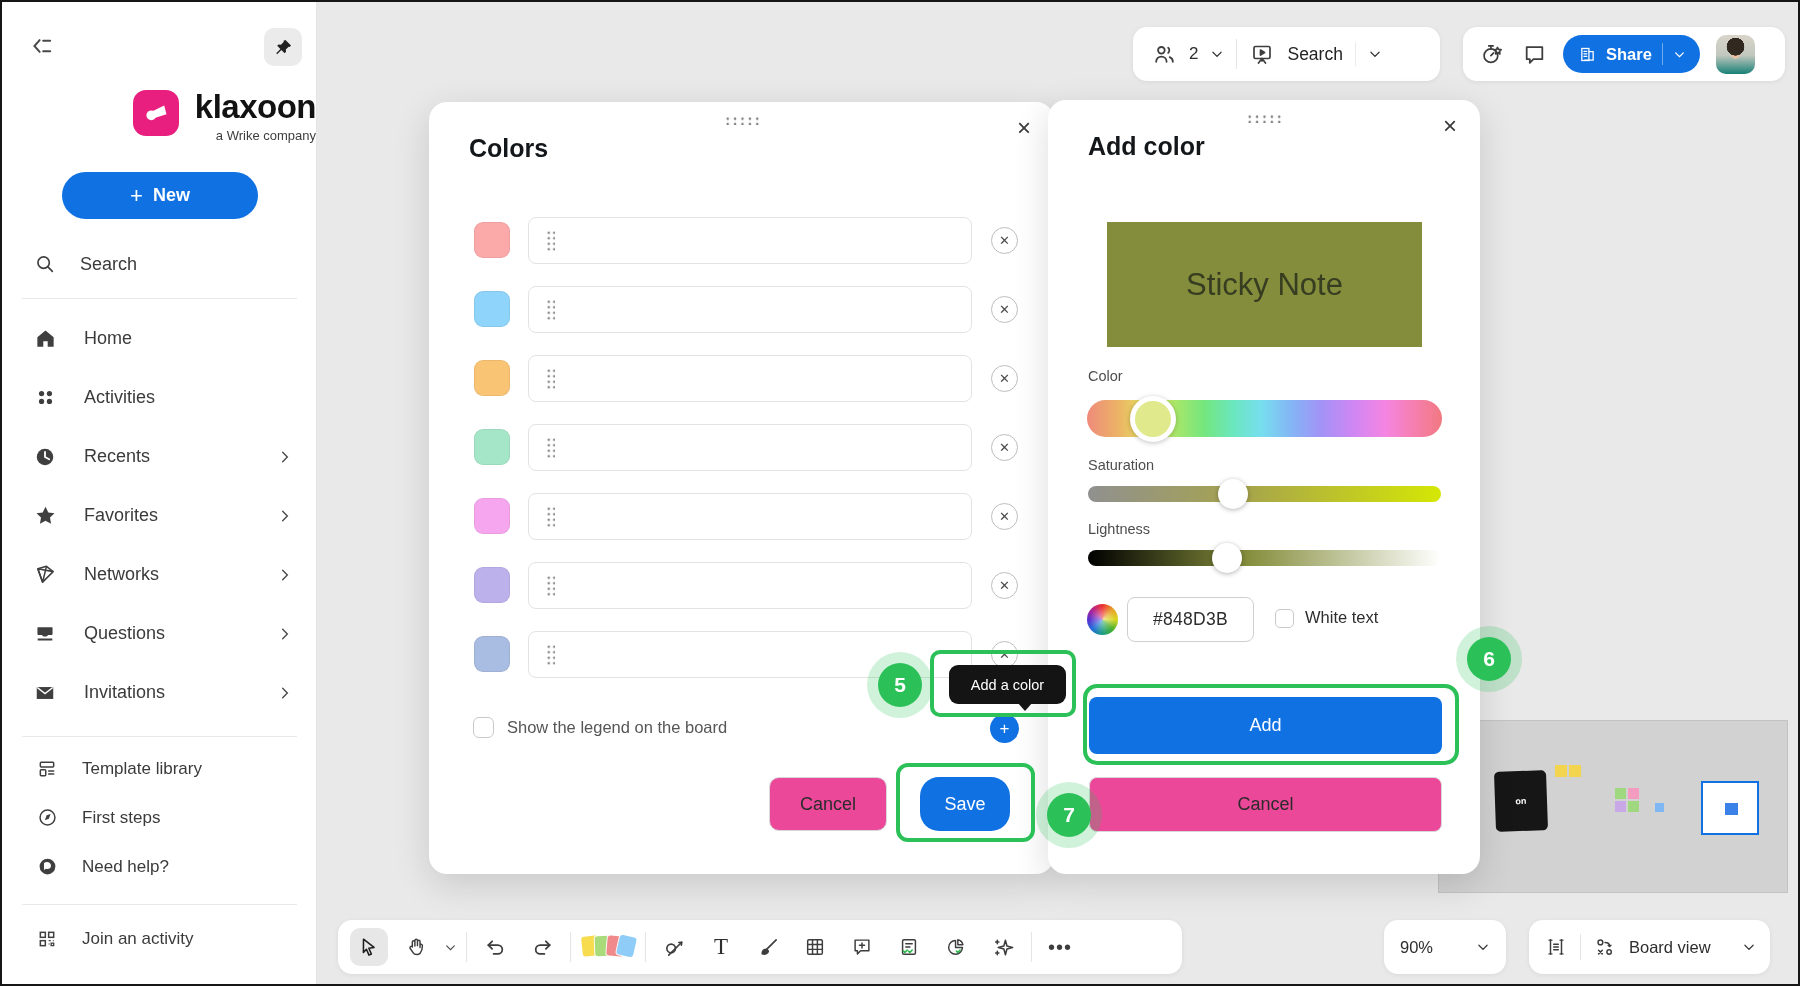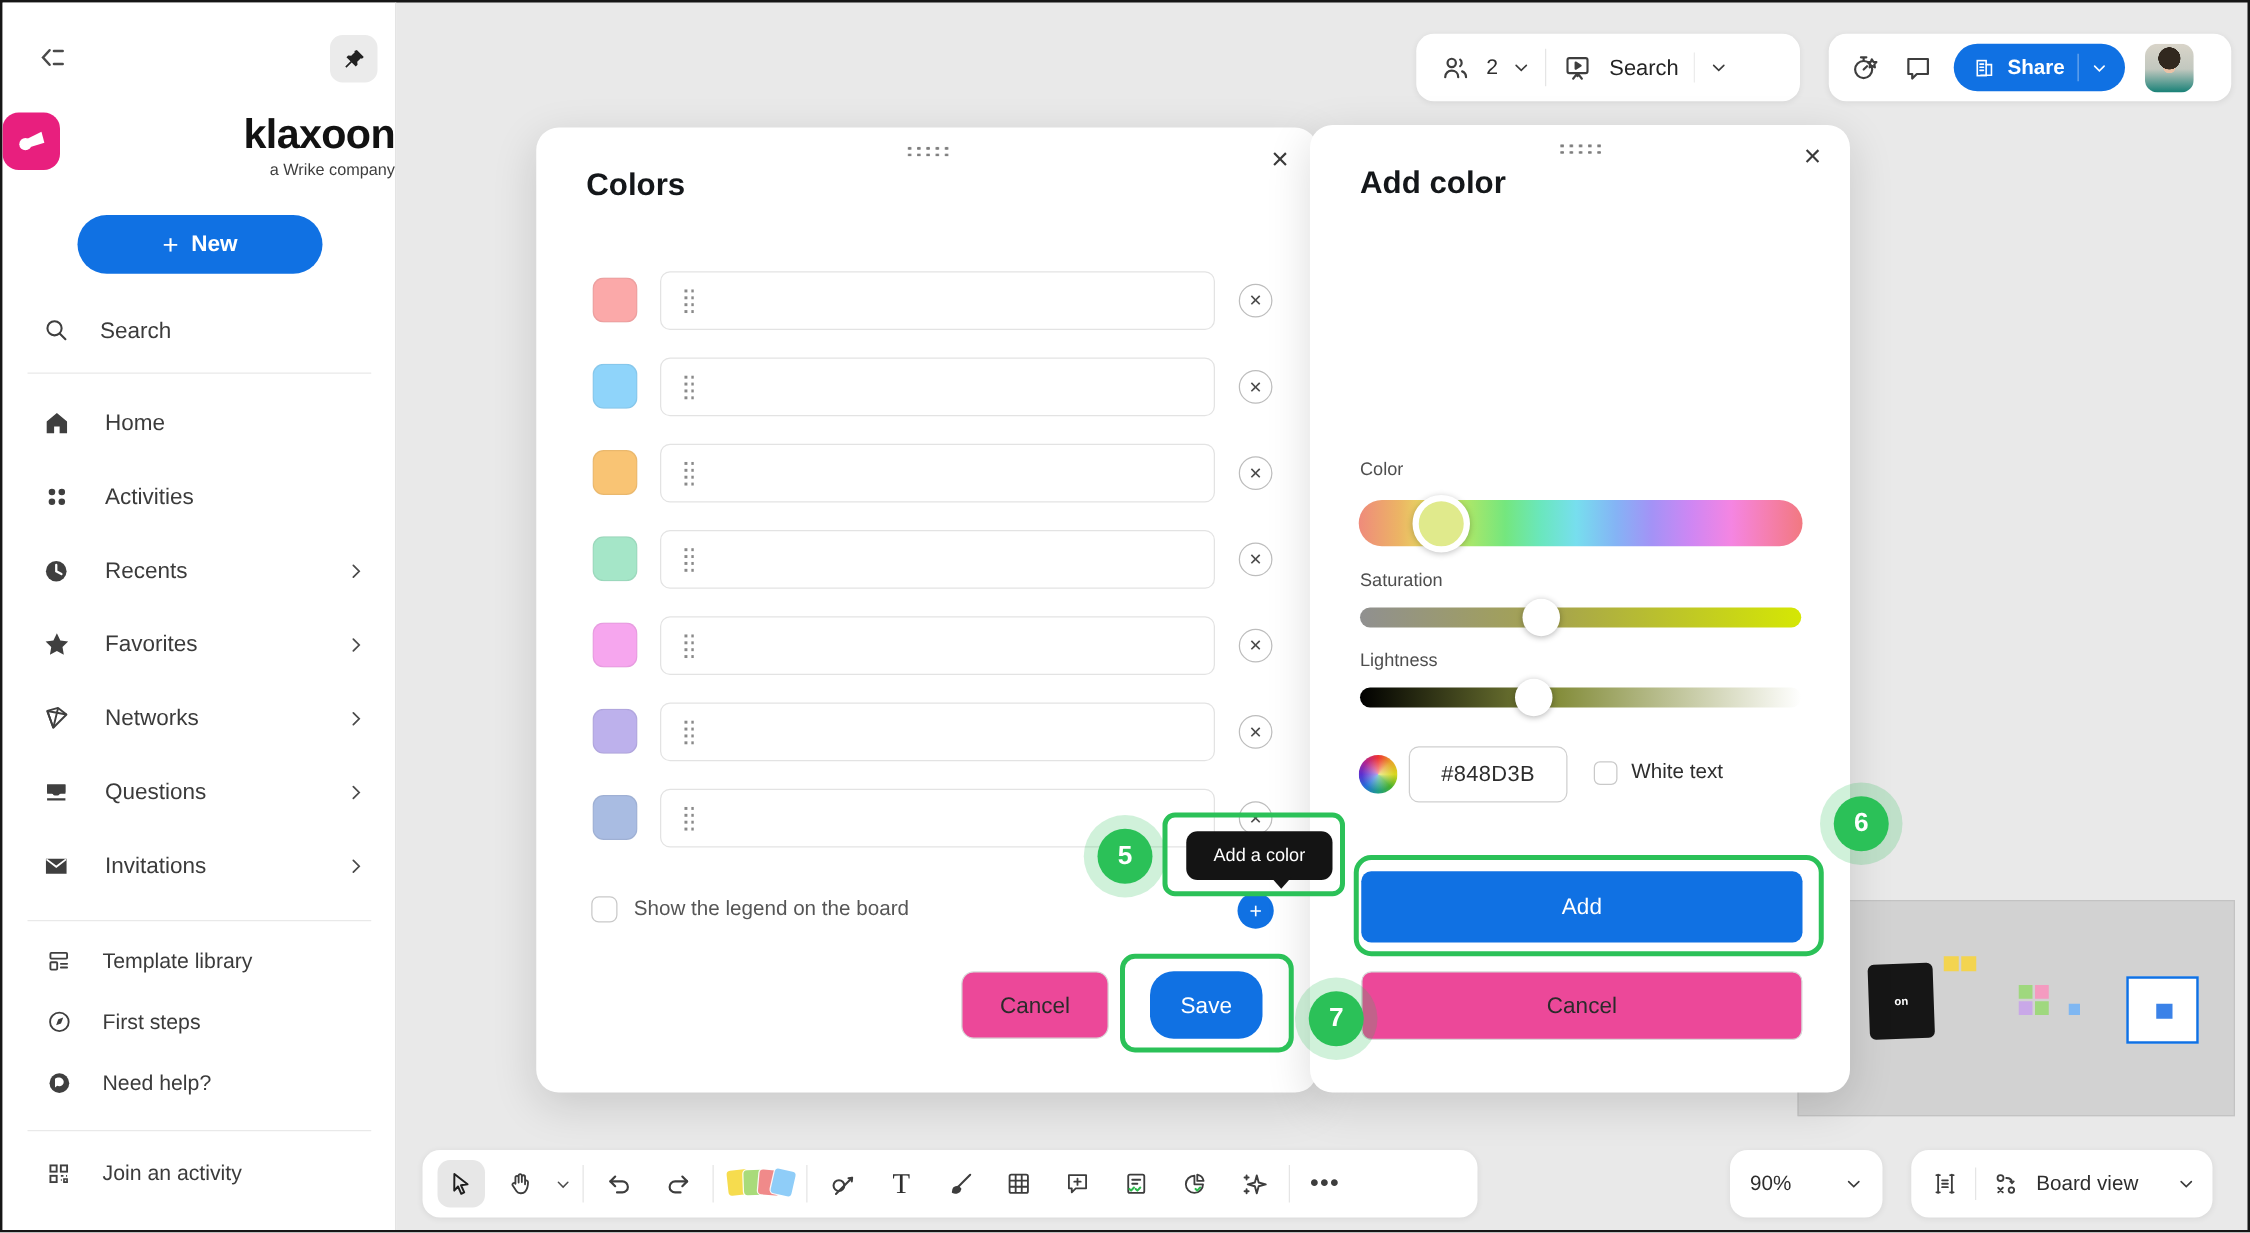--- a/index.html
+++ b/index.html
@@ -4,21 +4,21 @@
 <style>
   * { margin:0; padding:0; box-sizing:border-box; }
   html,body { background:#fff; }
   body { font-family:"Liberation Sans", sans-serif; }
   #app { position:relative; width:1800px; height:986px; background:#E9E9E9; overflow:hidden; border:2px solid #161616; }
 
   
   .sidebar { position:absolute; left:0; top:0; width:315px; height:100%; background:#fff; border-right:1px solid #E4E4E4; z-index:5; }
   .collapse-btn { position:absolute; left:26px; top:30px; width:28px; height:28px; color:#4A4A4A; cursor:pointer; }
   .pin-btn { position:absolute; left:262px; top:26px; width:38px; height:38px; background:#EBEBEB; border-radius:10px; display:flex; align-items:center; justify-content:center; cursor:pointer; }
-  .logo-row { position:absolute; left:0; top:88px; width:100%; display:flex; justify-content:space-between; align-items:flex-start; gap:16px; }
+  .logo-row { position:absolute; left:0; top:88px; width:100%; display:flex; justify-content:flex-end; align-items:flex-start; gap:16px; }
   .logo-mark { width:46px; height:46px; border-radius:13px; background:#E81F7E; display:flex; align-items:center; justify-content:center; }
   .logo-textwrap { display:flex; flex-direction:column; align-items:flex-end; }
   .logo-name { font-size:33px; font-weight:700; color:#121212; letter-spacing:-0.5px; line-height:1; }
   .logo-tag { font-size:13px; color:#3E3E3E; margin-top:5px; }
   .new-btn { position:absolute; left:60px; top:170px; width:196px; height:47px; border-radius:24px; border:none; color:#fff; font-size:18px; font-weight:700; font-family:inherit; display:flex; align-items:center; justify-content:center; gap:10px; cursor:pointer; }
   .new-plus { font-size:22px; font-weight:400; line-height:1; }
   .search-row { position:absolute; left:30px; top:246px; width:255px; height:32px; display:flex; align-items:center; gap:22px; cursor:pointer; }
   .side-label { font-size:18px; color:#3B3B3B; }
   .sb-div { position:absolute; left:20px; width:275px; height:1px; background:#E9E9E9; }
   .nav-list { position:absolute; left:0; top:307px; width:100%; }
@@ -453,20 +453,23 @@
 
     <button class="btn btn-ghost cancel-btn-colors">Cancel</button>
     <button class="btn btn-primary save-btn" style="background-color: rgb(16, 113, 227);">Save</button>
   </div>
 
   <div class="dialog add-dlg">
     <div class="drag-dots"></div>
     <div class="dlg-close">×</div>
     <div class="dlg-title">Add color</div>
 
+    <div class="preview" style="background-color: rgb(132, 141, 59);">
+      <span class="preview-txt">Sticky Note</span>
+    </div>
 
     <span class="fld-lbl" style="top:268px">Color</span>
     <div class="hue-track"></div>
     <div class="hue-handle"></div>
 
     <span class="fld-lbl" style="top:357px">Saturation</span>
     <div class="mini-track sat-track"></div>
     <div class="mini-handle" style="left:170px;top:379px"></div>
 
     <span class="fld-lbl" style="top:421px">Lightness</span>

